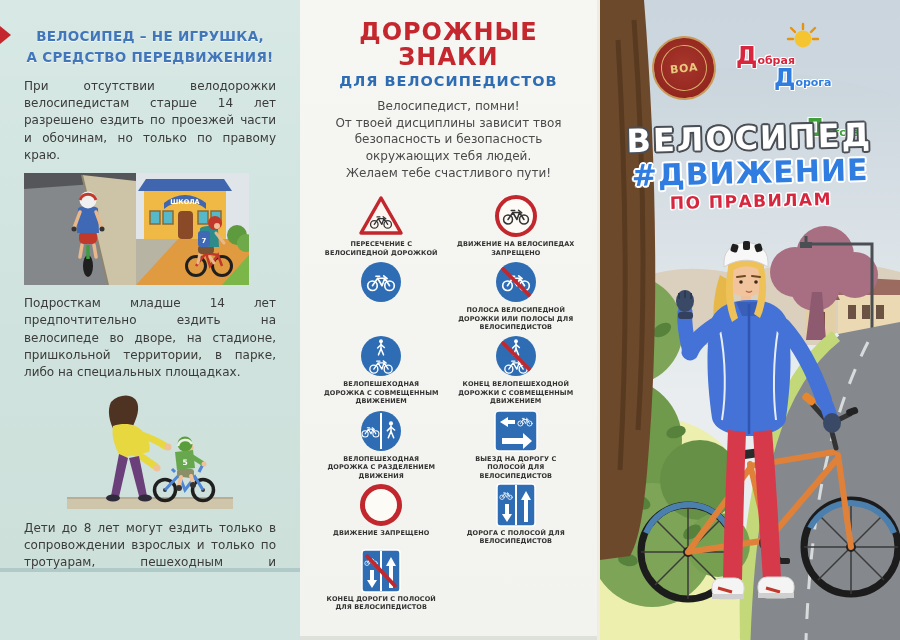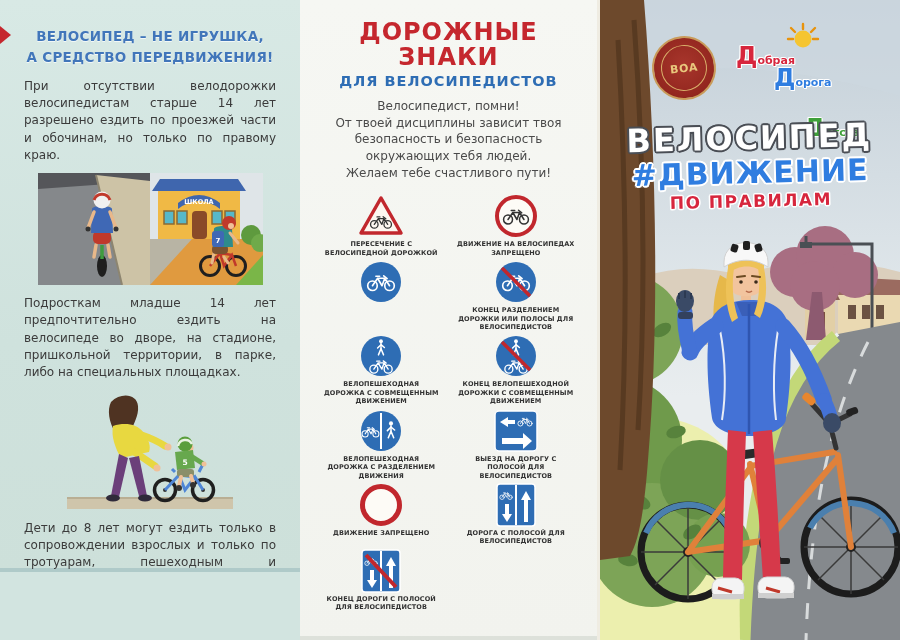--- a/index.html
+++ b/index.html
@@ -5,21 +5,21 @@
   * { box-sizing: border-box; margin: 0; padding: 0; }
   html,body { width:900px; height:640px; }
   body { font-family: "DejaVu Sans", "Liberation Sans", sans-serif; }
   .page { position:relative; width:900px; height:640px; display:flex; overflow:hidden; background:#d2e4e0; }
 
   
   .panel-left { position:relative; width:300px; height:572px; background:linear-gradient(180deg,#d8e9e5 0%,#cfe2dd 60%,#cde0da 100%); padding:26px 24px 0; overflow:hidden; box-shadow: inset 0 -4px 0 rgba(120,160,170,.35); }
   .corner-accent { position:absolute; left:0; top:26px; width:0; height:0; border-top:9px solid transparent; border-bottom:9px solid transparent; border-left:11px solid #c5272e; }
   .left-title { color:#4176ba; font-size:13.5px; font-weight:800; text-align:center; line-height:1.55; letter-spacing:.3px; white-space:pre-line; text-shadow:0 1px 0 rgba(255,255,255,.7); margin-bottom:10px; }
   .left-para { color:#3b3b3b; font-size:12px; line-height:1.44; text-align:justify; }
-  .illus-a { display:flex; justify-content:center; margin:9px 0 10px; }
+  .illus-a { display:flex; justify-content:flex-start; margin:9px 0 10px; }
   .illus-a svg { display:block; }
   .illus-b { margin:10px auto 10px; width:178px; }
   .illus-b svg { display:block; }
 
   
   .panel-middle { position:relative; width:300px; height:640px; background:linear-gradient(180deg,#f6f7f3 0%,#f2f3ee 100%); padding:20px 16px 0; overflow:hidden; border-right:3px solid #efece2; box-shadow: inset 0 -4px 0 rgba(160,170,160,.25); }
   .mid-title { color:#c5272e; font-size:24px; font-weight:900; text-align:center; letter-spacing:1px; line-height:1.05; }
   .mid-subtitle { color:#2e6db4; font-size:14.5px; font-weight:900; text-align:center; letter-spacing:1px; margin-top:3px; }
   .mid-intro { color:#4a4a4a; font-size:12px; text-align:center; line-height:1.38; margin-top:9px; white-space:pre-line; }
   .signs-grid { display:grid; grid-template-columns:1fr 1fr; margin-top:10px; column-gap:4px; }
@@ -214,21 +214,21 @@
       </div>
 
       <div class="sign-cell">
         <div class="sign-icon">
           <svg width="44" height="44" viewBox="0 0 44 44">
             <circle cx="22" cy="22" r="20" fill="#2e6db4"></circle>
             <use href="#sym-bike" x="7" y="12" width="30" height="20" style="color:#fff"></use>
             <line x1="8" y1="8" x2="36" y2="36" stroke="#c1272d" stroke-width="3.5"></line>
           </svg>
         </div>
-        <div class="sign-label">КОНЕЦ РАЗДЕЛЕНИЕМ ДОРОЖКИ ИЛИ ПОЛОСЫ ДЛЯ ВЕЛОСИПЕДИСТОВ</div>
+        <div class="sign-label">ПОЛОСА ВЕЛОСИПЕДНОЙ ДОРОЖКИ ИЛИ ПОЛОСЫ ДЛЯ ВЕЛОСИПЕДИСТОВ</div>
       </div>
 
       <div class="sign-cell">
         <div class="sign-icon">
           <svg width="44" height="44" viewBox="0 0 44 44">
             <circle cx="22" cy="22" r="20" fill="#2e6db4"></circle>
             <use href="#sym-ped" x="16" y="5" width="12" height="17" style="color:#fff"></use>
             <use href="#sym-bike" x="9" y="24" width="26" height="16" style="color:#fff"></use>
           </svg>
         </div>

